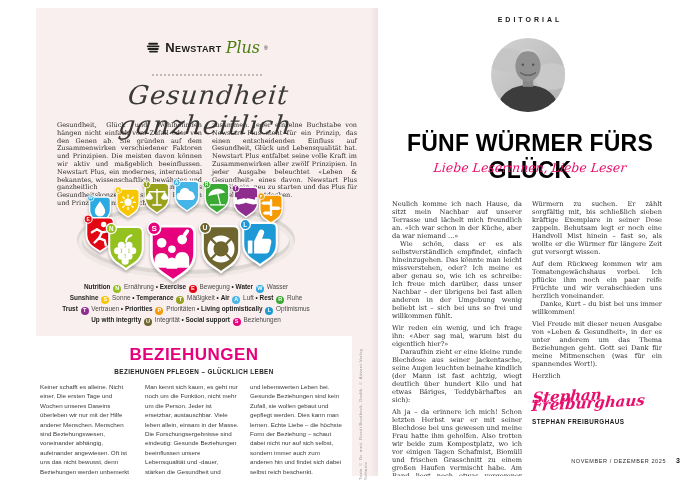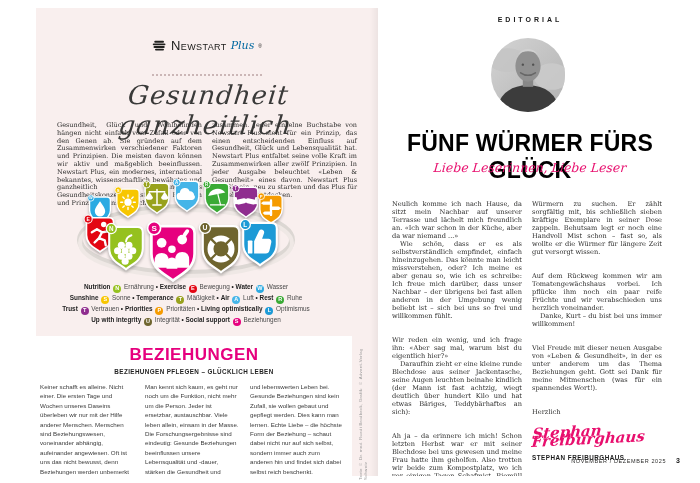--- a/index.html
+++ b/index.html
@@ -5,22 +5,22 @@
   html,body{margin:0;padding:0;background:#fff;}
   .spread{position:relative;width:700px;height:483px;background:#ffffff;overflow:hidden;
           font-family:"Liberation Sans",sans-serif;}
   
   .page-left{position:absolute;left:36px;top:8px;width:342px;height:468px;background:#f9efee;}
   .page-right{position:absolute;left:378px;top:8px;width:304px;height:468px;background:#ffffff;}
   .gutter{position:absolute;left:370px;top:8px;width:16px;height:468px;
           background:linear-gradient(to right,rgba(0,0,0,0),rgba(0,0,0,.05) 50%,rgba(0,0,0,0));pointer-events:none;}
   
   .logo{position:absolute;left:0;top:30px;width:342px;display:flex;align-items:center;justify-content:center;gap:4px;}
-  .logo-bold{font-variant:small-caps;font-weight:normal;font-size:13px;letter-spacing:.4px;color:#20201e;}
-  .logo-italic{font-family:"DejaVu Serif",serif;font-style:italic;font-size:11px;color:#0369a1;}
+  .logo-bold{font-variant:small-caps;font-weight:bold;font-size:13px;letter-spacing:.4px;color:#20201e;}
+  .logo-italic{font-family:"DejaVu Serif",serif;font-style:italic;font-size:16px;color:#4d7c0f;}
   .logo-reg{font-size:5px;vertical-align:super;color:#20201e;}
   .dotted-rule{position:absolute;left:116px;top:66px;width:110px;border-top:2px dotted #cbb6b6;}
   .script-title{position:absolute;left:0;top:72px;width:342px;text-align:center;
       font-family:"DejaVu Serif",serif;font-style:italic;font-size:26px;color:#3a3a39;
       transform:skewX(-6deg);letter-spacing:1px;}
   .intro{position:absolute;top:114px;width:145px;font-family:"DejaVu Serif",serif;font-size:6.5px;
          line-height:7.8px;text-align:justify;color:#2c2c2b;}
   .intro.c1{left:21px;} .intro.c2{left:176px;}
   
   .wheel{position:absolute;left:0;top:0;width:342px;height:320px;pointer-events:none;}
@@ -49,21 +49,21 @@
   .headline{position:absolute;left:0;top:122px;width:304px;text-align:center;font-size:23px;font-weight:900;
             letter-spacing:.2px;color:#000000;}
   .salutation{position:absolute;left:0;top:152px;width:304px;text-align:center;font-family:"DejaVu Serif",serif;
             font-style:italic;font-size:12.5px;color:#e80f6e;transform:skewX(-5deg);}
   .bodycol{position:absolute;top:192px;width:130px;font-family:"DejaVu Serif",serif;font-size:6.6px;
            line-height:8px;text-align:justify;color:#2c2c2b;}
   .bodycol.c1{left:14px;height:276px;overflow:hidden;}
   .bodycol.c2{left:154px;}
   .bodycol p{margin:0;}
   .bodycol p.indent{text-indent:8px;}
-  .bodycol p.gap{margin-top:16px;}
+  .bodycol p.gap{margin-top:4px;}
   .signature{margin-top:14px;font-family:"DejaVu Serif",serif;font-style:italic;font-weight:bold;
              font-size:15px;color:#e80f6e;transform:rotate(-3deg) skewX(-8deg);transform-origin:left;}
   .author-name{margin-top:8px;font-family:"Liberation Sans",sans-serif;font-size:6.3px;font-weight:bold;
              letter-spacing:.5px;color:#1a1a1a;}
   .footer{position:absolute;right:2px;bottom:12px;display:flex;align-items:baseline;gap:10px;}
   .footer-issue{font-size:5.5px;letter-spacing:.6px;color:#2c2c2b;}
   .footer-page{font-size:7px;font-weight:bold;color:#1a1a1a;}
 </style>
 </head>
 <body>
@@ -284,21 +284,21 @@
     <div class="bodycol c1">
         <p class="">Neulich komme ich nach Hause, da sitzt mein Nachbar auf unserer Terrasse und lächelt mich freundlich an. «Ich war schon in der Küche, aber da war niemand ...»</p>
         <p class="indent">Wie schön, dass er es als selbstverständlich empfindet, einfach hineinzugehen. Das könnte man leicht missverstehen, oder? Ich meine es aber genau so, wie ich es schreibe: Ich freue mich darüber, dass unser Nachbar – der übrigens bei fast allen anderen in der Umgebung wenig beliebt ist – sich bei uns so frei und willkommen fühlt.</p>
         <p class="gap">Wir reden ein wenig, und ich frage ihn: «Aber sag mal, warum bist du eigentlich hier?»</p>
         <p class="indent">Daraufhin zieht er eine kleine runde Blechdose aus seiner Jackentasche, seine Augen leuchten beinahe kindlich (der Mann ist fast achtzig, wiegt deutlich über hundert Kilo und hat etwas Bäriges, Teddybärhaftes an sich):</p>
         <p class="gap">Ah ja – da erinnere ich mich! Schon letzten Herbst war er mit seiner Blechdose bei uns gewesen und meine Frau hatte ihm geholfen. Also trotten wir beide zum Kompostplatz, wo ich vor einigen Tagen Schafmist, Biomüll und frischen Grasschnitt zu einem großen Haufen vermischt habe. Am Rand liegt noch etwas vergorener Schafmist.</p>
       </div>
 
     <div class="bodycol c2">
       <div>
-          <p class="">Würmern zu suchen. Er zählt sorgfältig mit, bis schließlich sieben kräftige Exemplare in seiner Dose zappeln. Behutsam legt er noch eine Handvoll Mist schon – fast so, als wollte er die Würmer für längere Zeit gut versorgt wissen.</p>
+          <p class="">Würmern zu suchen. Er zählt sorgfältig mit, bis schließlich sieben kräftige Exemplare in seiner Dose zappeln. Behutsam legt er noch eine Handvoll Mist hinein – fast so, als wollte er die Würmer für längere Zeit gut versorgt wissen.</p>
           <p class="gap">Auf dem Rückweg kommen wir am Tomatengewächshaus vorbei. Ich pflücke ihm noch ein paar reife Früchte und wir verabschieden uns herzlich voneinander.</p>
           <p class="indent">Danke, Kurt – du bist bei uns immer willkommen!</p>
           <p class="gap">Viel Freude mit dieser neuen Ausgabe von «Leben &amp; Gesundheit», in der es unter anderem um das Thema Beziehungen geht. Gott sei Dank für meine Mitmenschen (was für ein spannendes Wort!).</p>
           <p class="gap">Herzlich</p>
         </div>
       <div class="signature">Stephan Freiburghaus</div>
       <div class="author-name">STEPHAN FREIBURGHAUS</div>
 
     </div>
 

